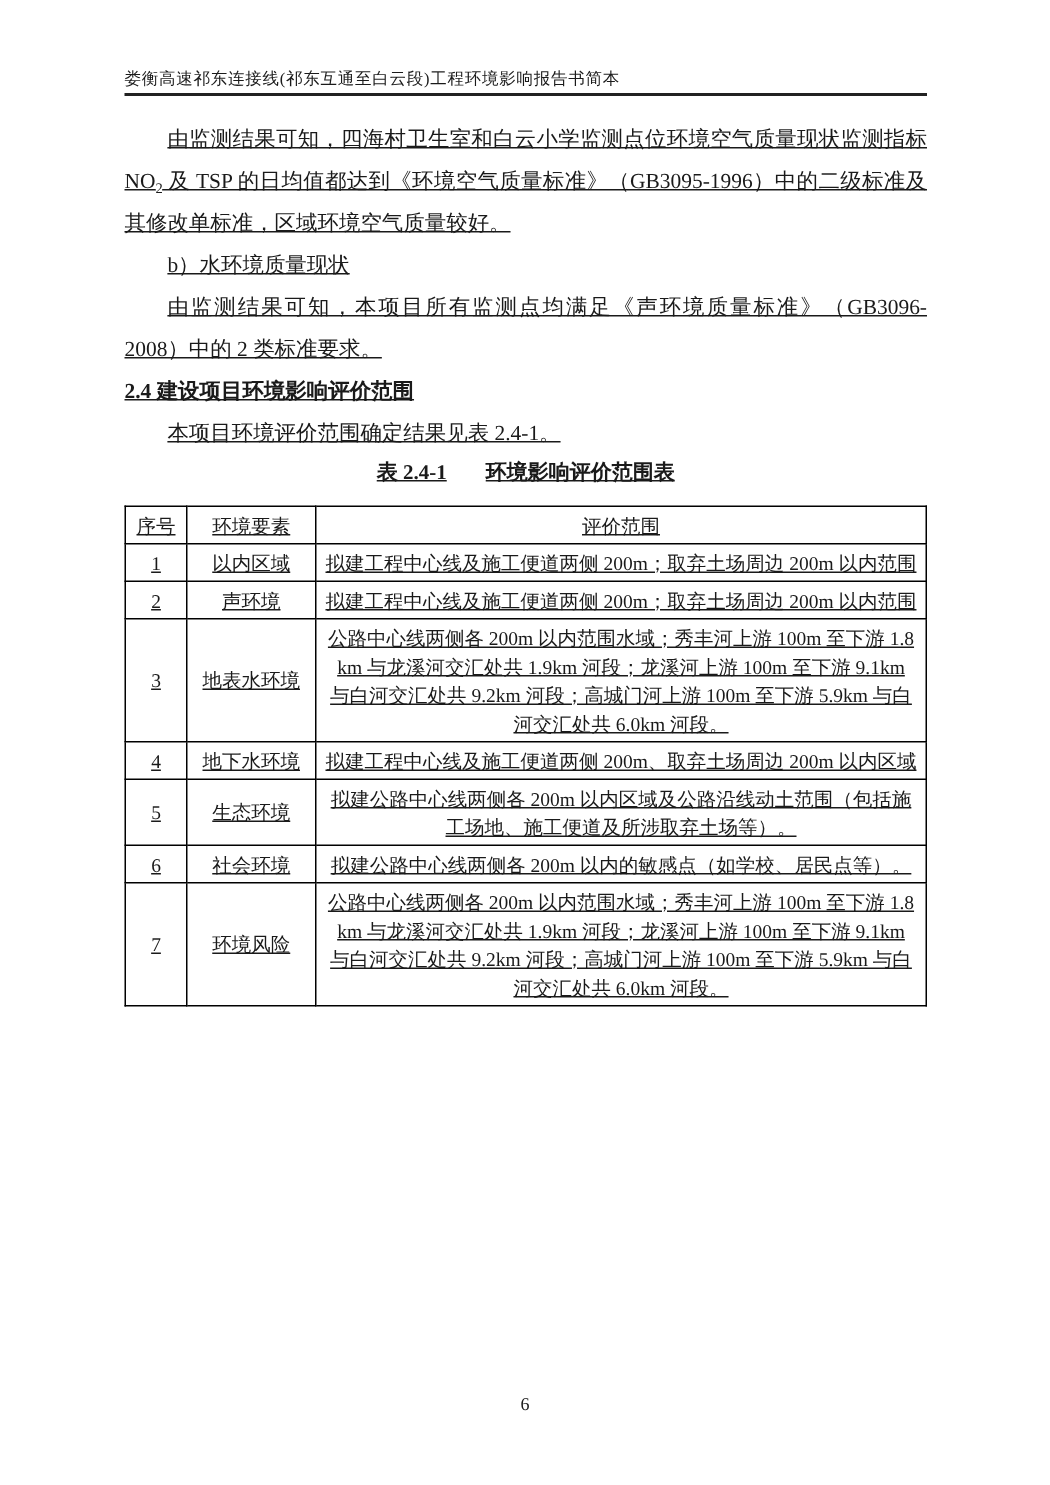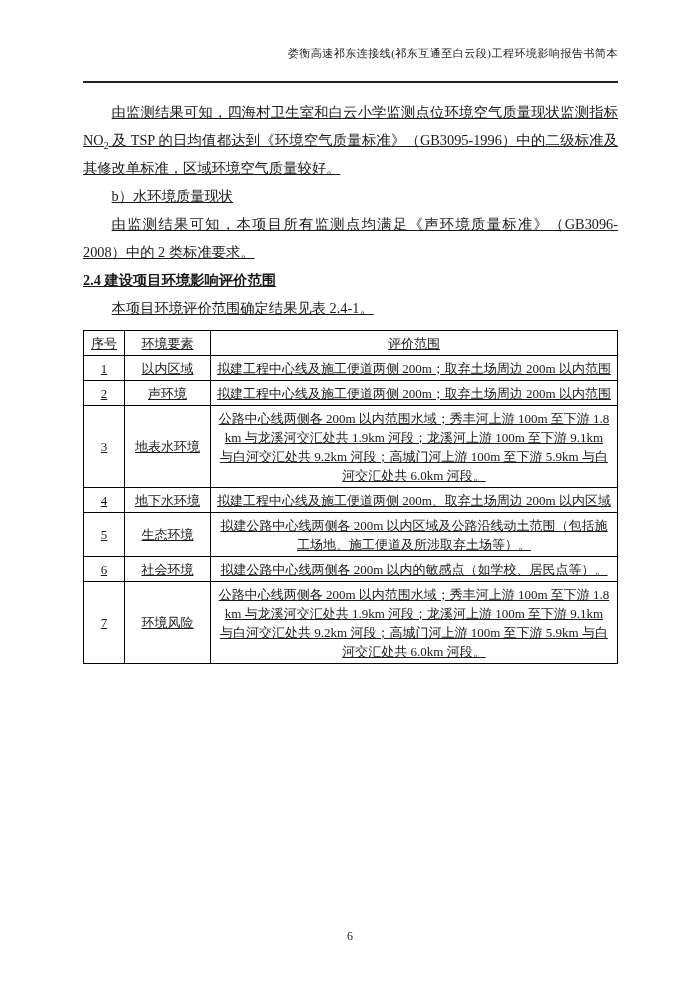--- a/index.html
+++ b/index.html
@@ -13,25 +13,24 @@
     height: 990px;
     margin: 0 auto;
     background: #ffffff;
     box-sizing: border-box;
     padding: 46px 82px 0 83px;
     font-family: "Liberation Serif", "DejaVu Serif", serif;
     color: #1a1a1a;
   }
   
   .doc-header {
-    text-align: right;
     font-size: 11px;
     line-height: 14px;
     letter-spacing: 0.5px;
-    padding-bottom: 21px;
+    padding-bottom: 2px;
     border-bottom: 2px solid #222222;
   }
   
   .doc-body {
     margin-top: 15px;
     font-size: 14.3px;
     line-height: 28px;
     text-align: justify;
     text-decoration: underline;
   }
@@ -108,20 +107,21 @@
     <p class="indent">b）水环境质量现状</p>
 
 
 
     <p class="indent">由监测结果可知，本项目所有监测点均满足《声环境质量标准》（GB3096-2008）中的 2 类标准要求。</p>
 
     <p class="bold-heading">2.4 建设项目环境影响评价范围</p>
 
     <p class="indent">本项目环境评价范围确定结果见表 2.4-1。</p>
 
+    <p class="table-caption"><span class="cap-label">表 2.4-1</span><span>环境影响评价范围表</span></p>
 
     <table class="scope-table">
       <colgroup>
         <col style="width:41px">
         <col style="width:86px">
         <col>
       </colgroup>
       <thead>
         <tr>
           <th>序号</th>

